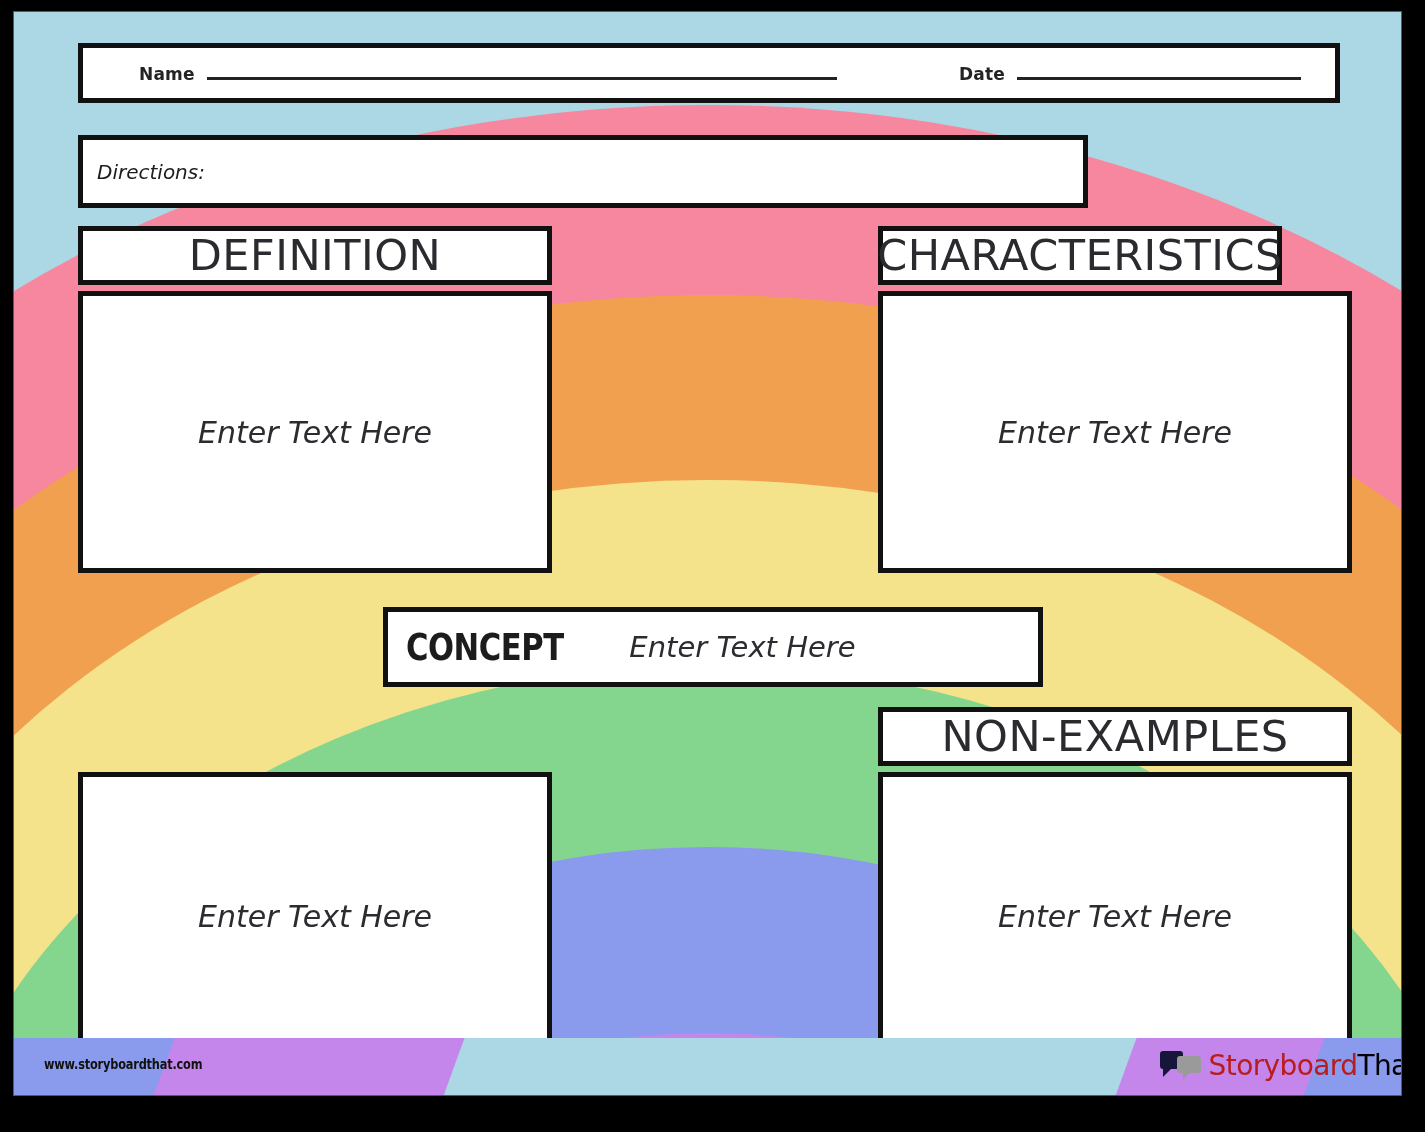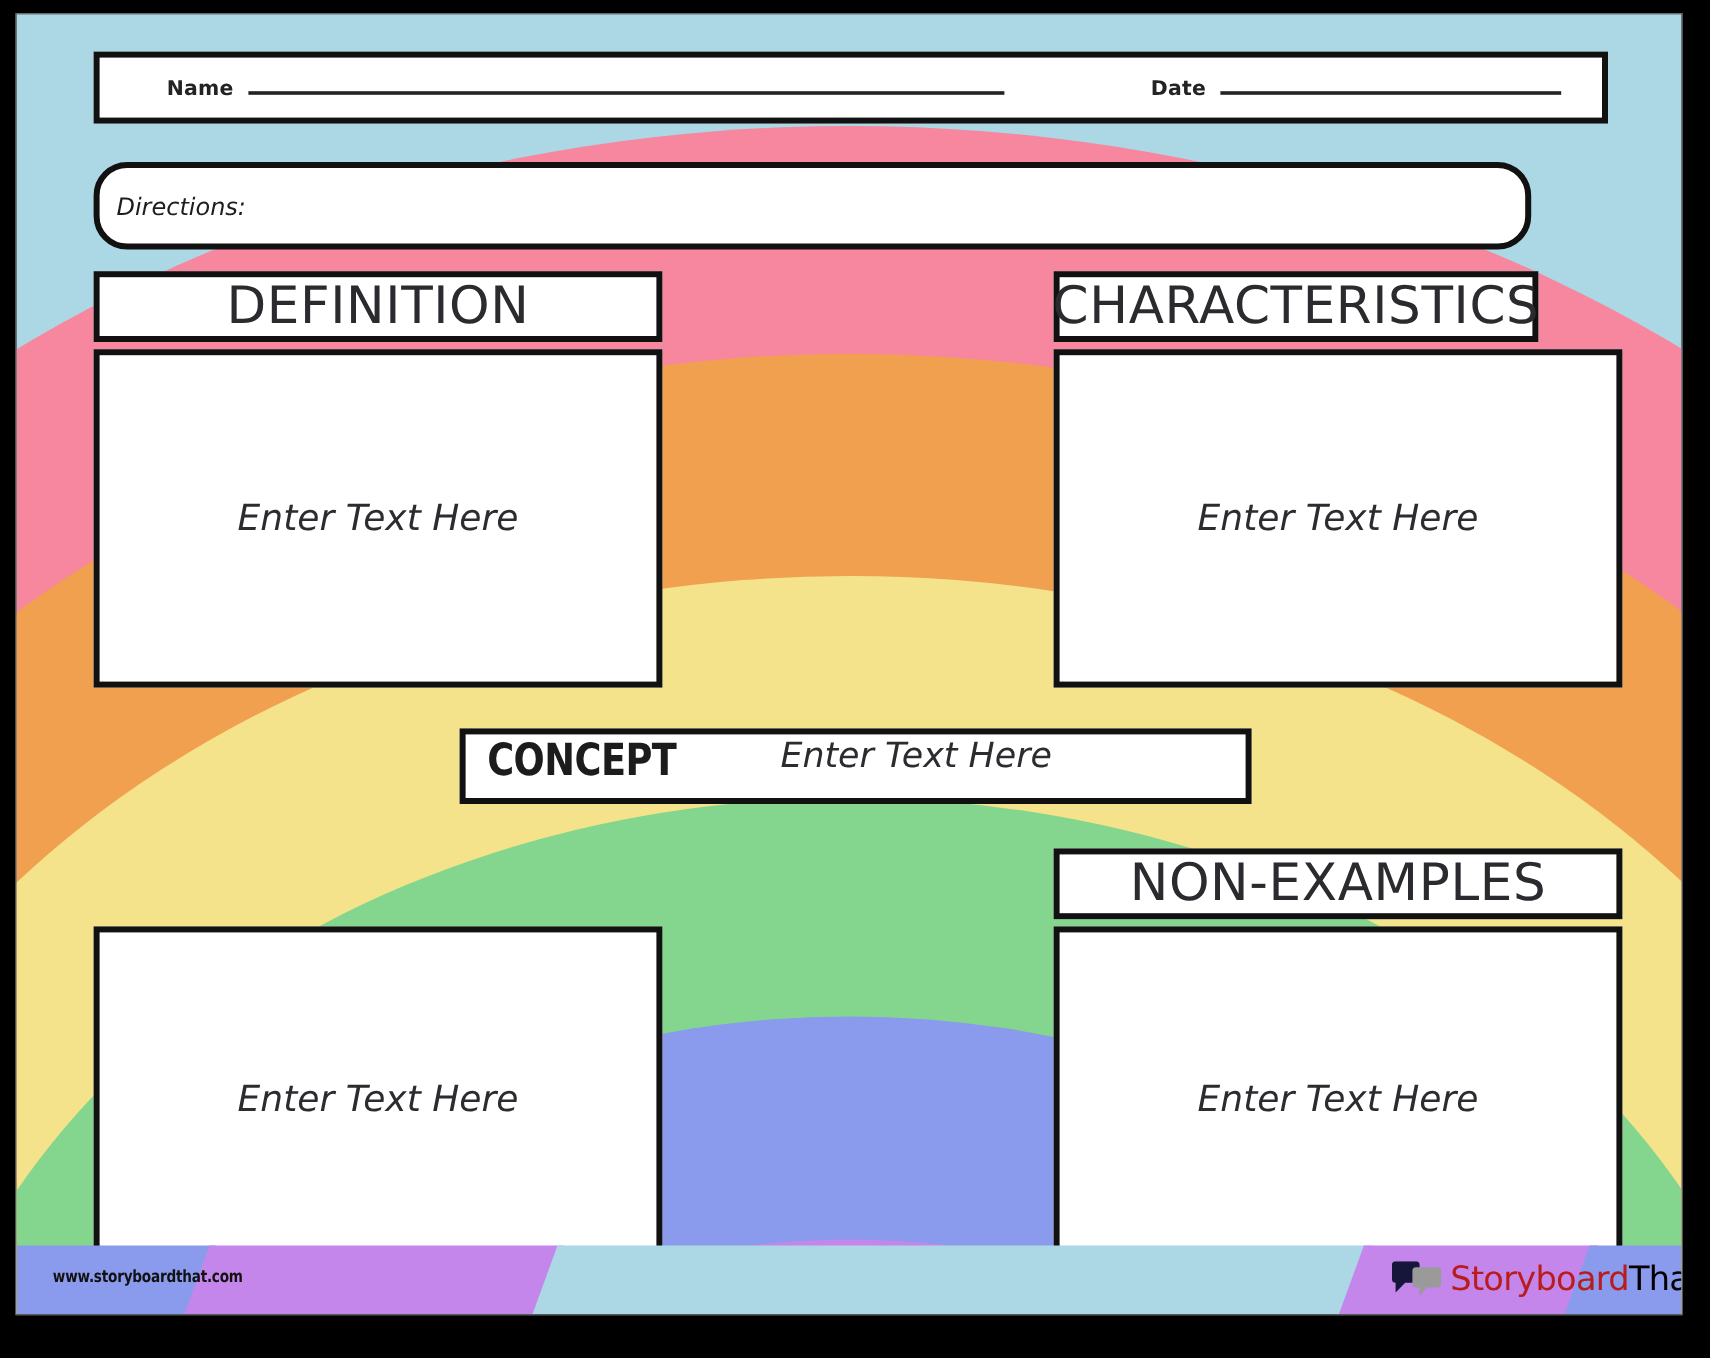--- a/index.html
+++ b/index.html
@@ -82,25 +82,24 @@
     margin-left: 12px;
     height: 14px;
   }
   #name-rule { width: 630px; }
   #date-rule { width: 284px; }
 
   
   #directions {
     left: 64px;
     top: 123px;
-    width: 1198px;
+    width: 1010px;
     height: 73px;
     display: flex;
     align-items: center;
-    border-radius: 28px;
   }
   #directions-label {
     margin-left: 14px;
     font-family: "DejaVu Sans", sans-serif;
     font-style: italic;
     font-size: 20px;
     color: #1d1d1d;
   }
 
   
@@ -141,24 +140,23 @@
   #head-examples        { left: 64px;  top: 695px; width: 474px; }
   #body-examples        { left: 64px;  top: 760px; width: 474px; height: 289px; }
   #head-nonexamples     { left: 864px; top: 695px; width: 474px; }
   #body-nonexamples     { left: 864px; top: 760px; width: 474px; height: 289px; }
 
   
   #concept {
     left: 369px;
     top: 595px;
     width: 660px;
-    height: 63px;
-    display: flex;
-    align-items: flex-start;
-    gap: 21px;
+    height: 80px;
+    display: flex;
+    align-items: center;
   }
   #concept-label {
     margin-left: 18px;
     font-family: "DejaVu Sans Condensed", "DejaVu Sans", sans-serif;
     font-weight: bold;
     font-size: 37px;
     letter-spacing: -.5px;
     color: #1c1c1c;
     transform: scaleX(.92);
     transform-origin: left center;

